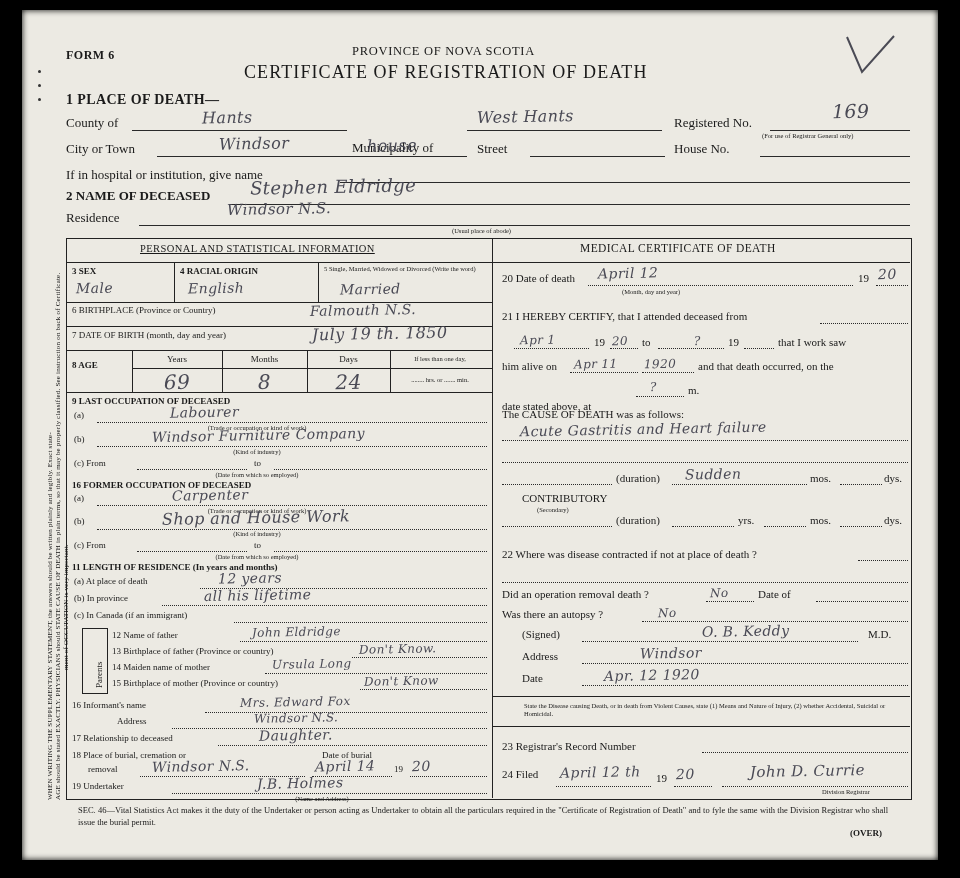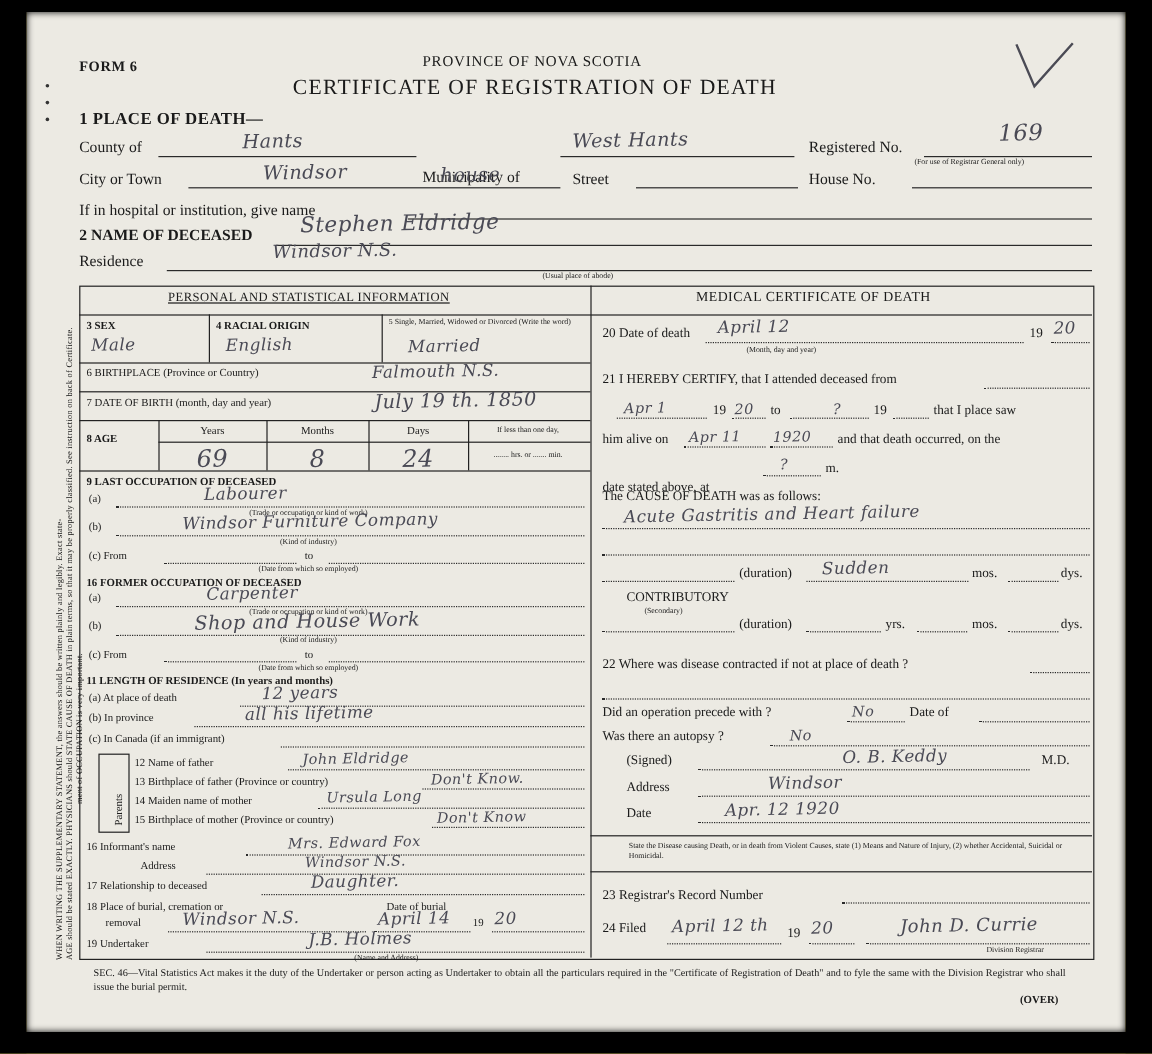--- a/index.html
+++ b/index.html
@@ -236,21 +236,21 @@
     <div class="abs dots" style="left:492px;top:338px;width:75px;"></div>
     <div class="abs hand sm" style="left:498px;top:323px;">Apr 1</div>
     <div class="abs prt md" style="left:572px;top:326px;">19</div>
     <div class="abs dots" style="left:588px;top:338px;width:28px;"></div>
     <div class="abs hand sm" style="left:590px;top:324px;">20</div>
     <div class="abs prt md" style="left:620px;top:326px;">to</div>
     <div class="abs dots" style="left:636px;top:338px;width:66px;"></div>
     <div class="abs hand sm" style="left:672px;top:324px;">?</div>
     <div class="abs prt md" style="left:706px;top:326px;">19</div>
     <div class="abs dots" style="left:722px;top:338px;width:30px;"></div>
-    <div class="abs prt md" style="left:756px;top:326px;">that I place saw</div>
+    <div class="abs prt md" style="left:756px;top:326px;">that I work saw</div>
 
     <div class="abs prt md" style="left:480px;top:350px;">him alive on</div>
     <div class="abs dots" style="left:548px;top:362px;width:68px;"></div>
     <div class="abs hand sm" style="left:552px;top:347px;">Apr 11</div>
     <div class="abs dots" style="left:620px;top:362px;width:52px;"></div>
     <div class="abs hand sm" style="left:622px;top:347px;">1920</div>
     <div class="abs prt md" style="left:676px;top:350px;">and that death occurred, on the</div>
 
     <div class="abs prt md" style="left:480px;top:359px;margin-top:31px;">date stated above, at</div>
     <div class="abs dots" style="left:614px;top:386px;width:48px;"></div>
@@ -278,21 +278,21 @@
     <div class="abs prt md" style="left:716px;top:504px;">yrs.</div>
     <div class="abs dots" style="left:742px;top:516px;width:42px;"></div>
     <div class="abs prt md" style="left:788px;top:504px;">mos.</div>
     <div class="abs dots" style="left:818px;top:516px;width:42px;"></div>
     <div class="abs prt md" style="left:862px;top:504px;">dys.</div>
 
     <div class="abs prt md" style="left:480px;top:538px;">22 Where was disease contracted if not at place of death ?</div>
     <div class="abs dots" style="left:836px;top:550px;width:50px;"></div>
     <div class="abs dots" style="left:480px;top:572px;width:406px;"></div>
 
-    <div class="abs prt md" style="left:480px;top:578px;">Did an operation precede with ?</div>
+    <div class="abs prt md" style="left:480px;top:578px;">Did an operation removal death ?</div>
     <div class="abs dots" style="left:684px;top:591px;width:48px;"></div>
     <div class="abs hand sm" style="left:688px;top:576px;">No</div>
     <div class="abs prt md" style="left:736px;top:578px;">Date of</div>
     <div class="abs dots" style="left:794px;top:591px;width:92px;"></div>
 
     <div class="abs prt md" style="left:480px;top:598px;">Was there an autopsy ?</div>
     <div class="abs dots" style="left:620px;top:611px;width:266px;"></div>
     <div class="abs hand sm" style="left:636px;top:596px;">No</div>
 
     <div class="abs prt md" style="left:500px;top:618px;">(Signed)</div>

